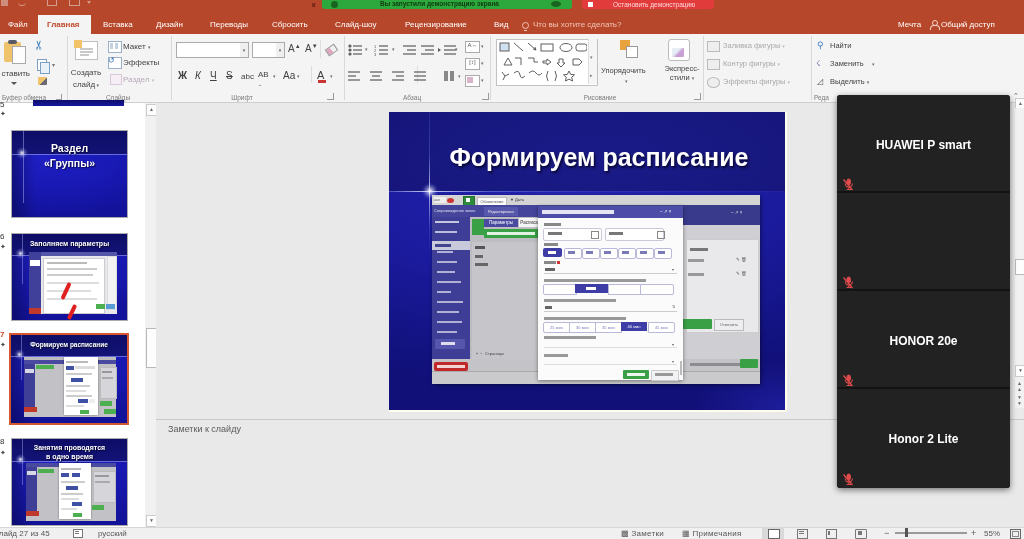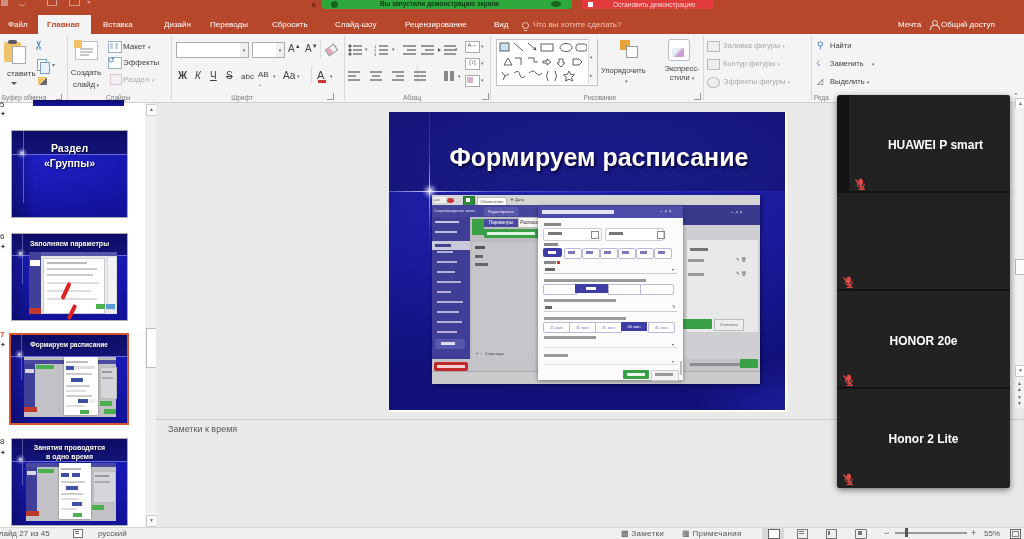--- a/index.html
+++ b/index.html
@@ -30,21 +30,21 @@
 <div class="a" style="left:582px;top:0;width:132px;height:9px;background:#E23B3B;border-radius:0 0 3px 3px;"></div>
 <div class="a" style="left:588px;top:2px;width:5px;height:5px;background:#fff;"></div>
 <div class="a" style="left:596px;top:0;width:116px;height:9px;font-size:6.5px;color:#ffd9d9;text-align:center;line-height:9px;">Остановить демонстрацию</div>
 
 <div class="a" style="left:0;top:15px;width:1024px;height:19px;background:#B7472A;"></div>
 <div class="a" style="left:38px;top:15px;width:53px;height:19px;background:#F4F4F4;"></div>
 <div class="a" style="left:0px;top:15px;width:1024px;height:19px;font-size:8px;line-height:19px;color:#fff;transform:translateZ(0);">
  <span style="position:absolute;left:8px;">Файл</span>
  <span style="position:absolute;left:47px;color:#C04B2D;font-weight:bold;">Главная</span>
  <span style="position:absolute;left:103px;">Вставка</span>
- <span style="position:absolute;left:164px;text-align:right;">Дизайн</span>
+ <span style="position:absolute;left:156px;text-align:right;">Дизайн</span>
  <span style="position:absolute;left:210px;">Переводы</span>
  <span style="position:absolute;left:272px;">Сбросить</span>
  <span style="position:absolute;left:335px;">Слайд-шоу</span>
  <span style="position:absolute;left:405px;">Рецензирование</span>
  <span style="position:absolute;left:494px;">Вид</span>
  <span style="position:absolute;left:522px;top:7px;width:5px;height:5px;border:1px solid #f0c5b8;border-radius:50%;"></span>
  <span style="position:absolute;left:524px;top:13px;width:3px;height:2px;border-bottom:1px solid #f0c5b8;"></span>
  <span style="position:absolute;left:533px;color:#f0c5b8;">Что вы хотите сделать?</span>
  <span style="position:absolute;left:898px;">Мечта</span>
  <span style="position:absolute;left:932px;top:5px;width:4px;height:4px;border:1px solid #f3d3c9;border-radius:50%;"></span>
@@ -62,21 +62,21 @@
 <div class="sep" style="left:703px;"></div>
 <div class="sep" style="left:811px;"></div>
 
 <div class="a" style="left:320px;top:40px;width:1px;height:18px;background:#DDD;"></div>
 <div class="a" style="left:311px;top:66px;width:1px;height:17px;background:#DDD;"></div>
 <div class="a" style="left:417px;top:66px;width:1px;height:17px;background:#DDD;"></div>
 
 <div class="a" style="left:4px;top:42px;width:17px;height:20px;background:#EFC26C;border-radius:2px;"></div>
 <div class="a" style="left:8px;top:40px;width:9px;height:4px;background:#5A5A66;border-radius:2px;"></div>
 <div class="a" style="left:12px;top:46px;width:12px;height:16px;background:#FDFDFD;border:1px solid #A9A9A9;"></div>
-<div class="a rtxt" style="left:0px;top:69px;width:30px;text-align:left;font-size:8px;padding-left:7px;">ставить</div>
+<div class="a rtxt" style="left:0px;top:69px;width:30px;text-align:right;font-size:8px;">ставить</div>
 <div class="a" style="left:11px;top:82px;width:0;height:0;border-left:3px solid transparent;border-right:3px solid transparent;border-top:3px solid #555;"></div>
 <div class="a" style="left:34px;top:38px;font-size:12px;color:#2E75B5;transform:rotate(-90deg);">✂</div>
 <div class="a" style="left:37px;top:59px;width:8px;height:10px;border:1px solid #7ba0c4;background:#fff;"></div>
 <div class="a" style="left:40px;top:62px;width:8px;height:10px;border:1px solid #7ba0c4;background:#e8f0f8;"></div>
 <div class="a" style="left:52px;top:61px;font-size:6px;color:#777;">▾</div>
 <div class="a" style="left:38px;top:77px;width:9px;height:8px;background:linear-gradient(135deg,#EFC26C 55%,#6a6a74 55%);border-radius:1px;"></div>
 <div class="lbl" style="left:-8px;top:94px;width:64px;">Буфер обмена</div>
 <div class="a" style="left:56px;top:94px;width:5px;height:5px;border-right:1px solid #999;border-bottom:1px solid #999;"></div>
 
 <div class="a" style="left:75px;top:41px;width:21px;height:17px;border:1px solid #BFBFBF;background:#FFF;"></div>
@@ -500,21 +500,21 @@
    <div class="a" style="left:89px;top:167px;width:18px;height:3px;background:rgba(255,255,255,.9);"></div>
    <div class="a" style="left:113px;top:164px;width:26px;height:9px;background:#F2F2F4;border:1px solid #ccc;border-radius:1px;"></div>
    <div class="a" style="left:117px;top:167px;width:18px;height:3px;background:#999;"></div>
 
    <div class="a" style="left:142px;top:155px;width:2px;height:14px;background:#BBB;"></div>
   </div>
  </div>
 </div>
 
 <div class="a" style="left:156px;top:419px;width:868px;height:1px;background:#C9C9C9;"></div>
-<div class="a" style="left:168px;top:424px;width:200px;height:12px;font-size:9px;color:#5a5a5a;transform:translateZ(0);">Заметки к время</div>
+<div class="a" style="left:168px;top:424px;width:200px;height:12px;font-size:9px;color:#5a5a5a;transform:translateZ(0);">Заметки к слайду</div>
 
 <div class="a" style="left:0;top:527px;width:1024px;height:12px;background:#F0F0F0;border-top:1px solid #D6D6D6;"></div>
 <div id="statusbar">
 <div class="a" style="left:-7px;top:529px;font-size:8px;color:#565656;">Слайд 27 из 45</div>
 <div class="a" style="left:73px;top:529px;width:8px;height:7px;border:1px solid #777;background:#fff;"></div>
 <div class="a" style="left:75px;top:531px;width:4px;height:1px;background:#777;box-shadow:0 2px 0 #777;"></div>
 <div class="a" style="left:98px;top:529px;font-size:8px;color:#565656;">русский</div>
 <div class="a" style="left:621px;top:529px;font-size:8px;color:#565656;letter-spacing:.3px;">▩ Заметки</div>
 <div class="a" style="left:682px;top:529px;font-size:8px;color:#565656;letter-spacing:.3px;">▦ Примечания</div>
 <div class="a" style="left:762px;top:527px;width:22px;height:12px;background:#D9D9D9;"></div>
@@ -538,21 +538,21 @@
 <div class="a" style="left:1013px;top:92px;font-size:7px;color:#555;">⌃</div>
 <div class="a" style="left:1015px;top:98px;width:9px;height:10px;background:#FDFDFD;border:1px solid #CCC;text-align:center;font-size:5px;color:#666;line-height:9px;">▲</div>
 <div class="a" style="left:1015px;top:108px;width:9px;height:300px;background:#F1F1F1;"></div>
 <div class="a" style="left:1015px;top:259px;width:8px;height:14px;background:#FDFDFD;border:1px solid #B9B9B9;"></div>
 <div class="a" style="left:1015px;top:365px;width:9px;height:10px;background:#FDFDFD;border:1px solid #CCC;text-align:center;font-size:5px;color:#666;line-height:9px;">▼</div>
 <div class="a" style="left:1015px;top:380px;width:9px;height:9px;text-align:center;font-size:5px;color:#666;">▲<br>▲</div>
 <div class="a" style="left:1015px;top:394px;width:9px;height:9px;text-align:center;font-size:5px;color:#666;">▼<br>▼</div>
 </div>
 
 <div id="panel" class="a" style="left:837px;top:95px;width:173px;height:393px;background:#131313;border-radius:3px;box-shadow:0 2px 6px rgba(0,0,0,.5);overflow:hidden;">
- <div class="a" style="left:12px;top:0;width:173px;height:96px;background:#222222;border-radius:3px 3px 0 0;text-decoration:underline;">
+ <div class="a" style="left:0;top:0;width:173px;height:96px;background:#222222;border-radius:3px 3px 0 0;text-decoration:underline;">
   <div class="a" style="left:0;top:43px;width:173px;text-align:center;font-size:12px;font-weight:bold;color:#fff;transform:translateZ(0);">HUAWEI P smart</div>
   <svg class="a" style="left:5px;top:83px;" width="12" height="13" viewBox="0 0 12 13">
         <g stroke="#E04B4B" fill="#E04B4B">
           <rect x="5" y="1" width="3.4" height="6" rx="1.7"></rect>
           <path d="M3.2 5.5 a3.6 3.6 0 0 0 7.2 0" fill="none" stroke-width="1.1"></path>
           <line x1="6.8" y1="9.3" x2="6.8" y2="11.5" stroke-width="1.1"></line>
           <line x1="4.6" y1="11.5" x2="9" y2="11.5" stroke-width="1.1"></line>
           <line x1="1.5" y1="1.5" x2="10.5" y2="12" stroke-width="1.3"></line>
         </g>
       </svg>

